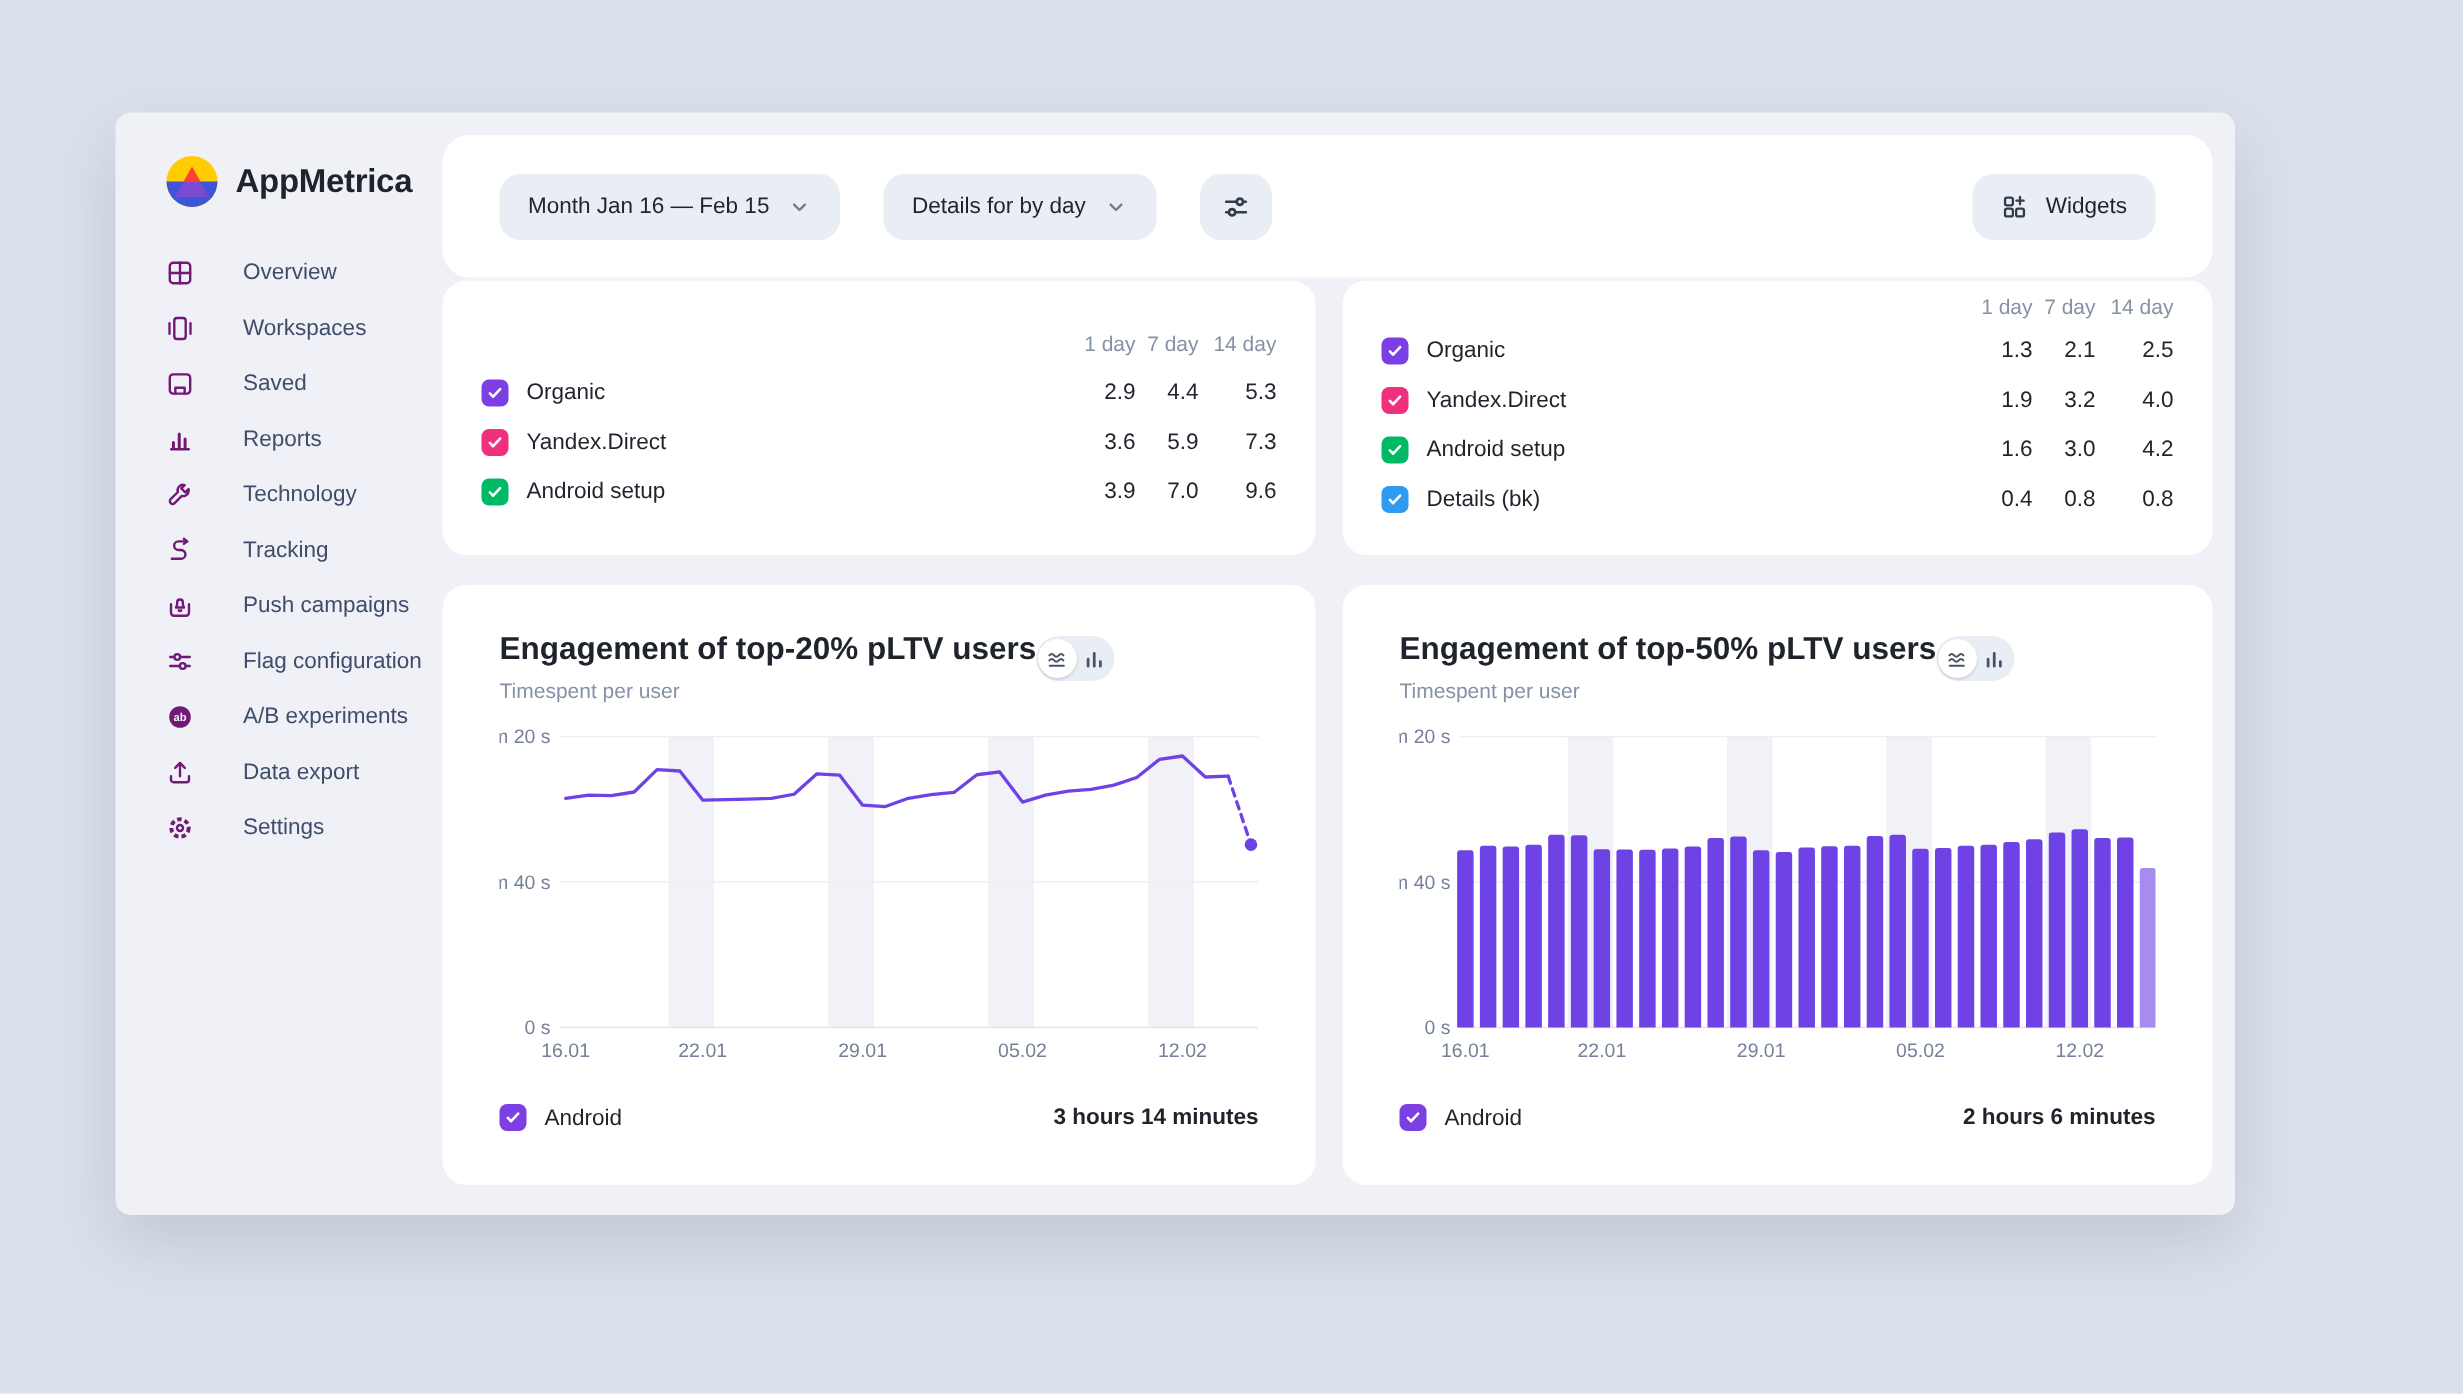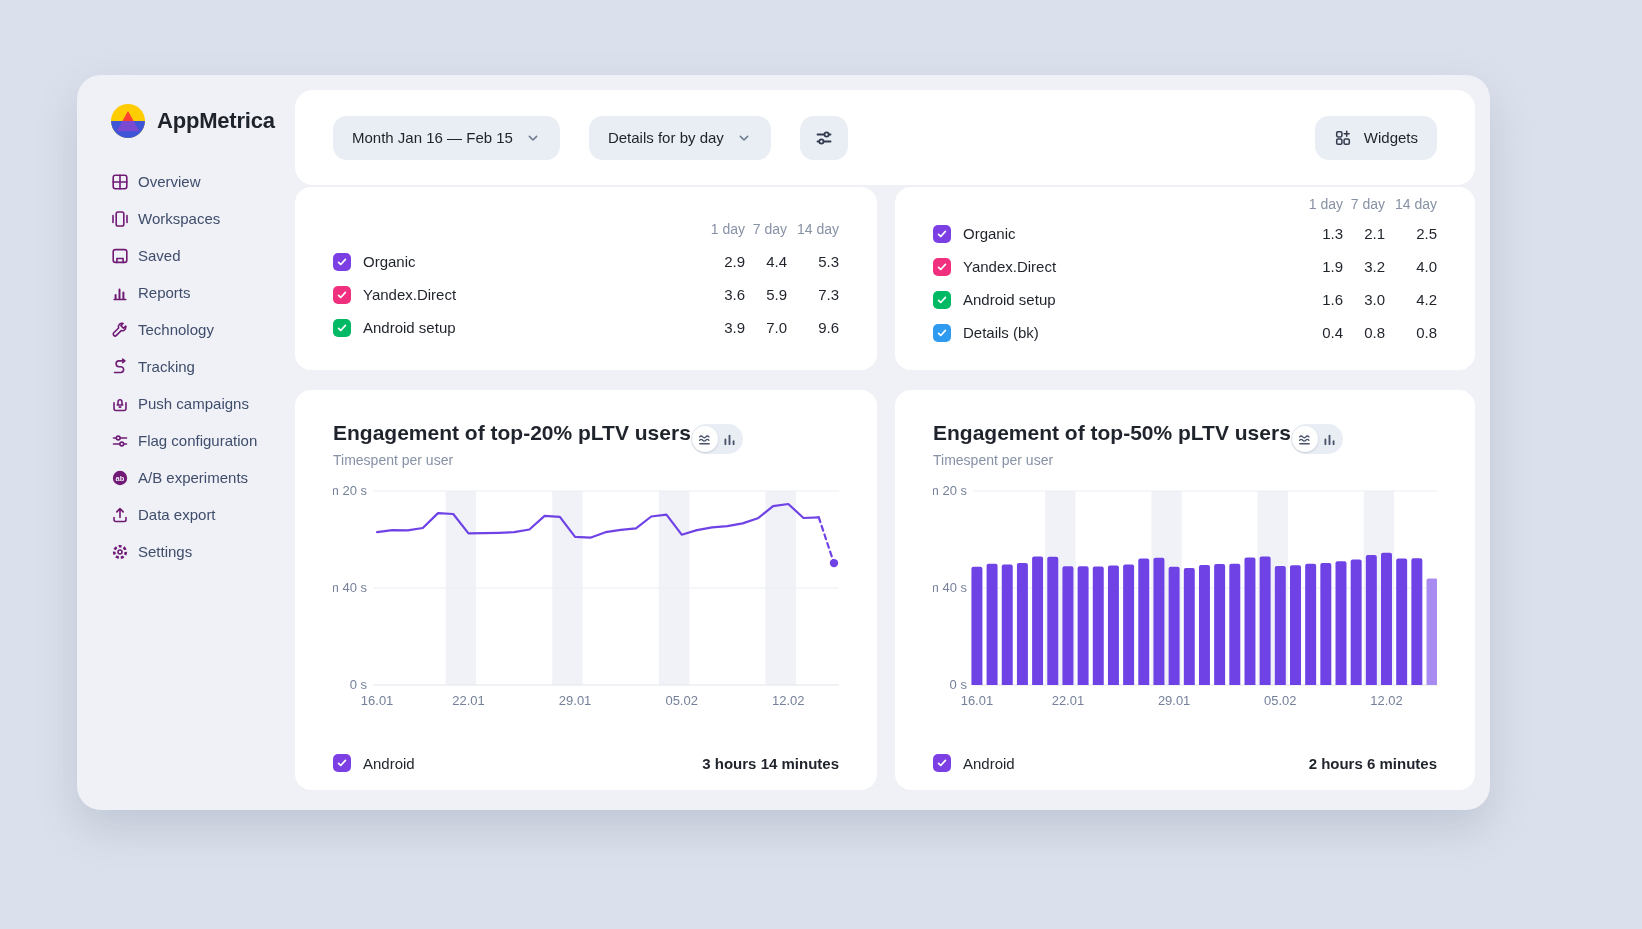--- a/index.html
+++ b/index.html
@@ -6,36 +6,36 @@
   body{
     position:relative;
     width:1642px;height:929px;
     background:#dbe1ec;
     font-family:"Liberation Sans",sans-serif;
     color:#20242e;
     overflow:hidden;
   }
   .app{
     position:absolute;left:77px;top:75px;width:1413px;height:735px;
-    background:#eff1f7;border-radius:24px;
+    background:#eff1f7;border-radius:10px;
     box-shadow:0 18px 44px rgba(50,60,90,.16);
     overflow:hidden;
   }
   
   .sidebar{position:absolute;left:0;top:0;width:218px;height:100%;padding:28px 0 0 33px;box-sizing:border-box;}
   .brand{display:flex;align-items:center;gap:11px;margin-bottom:24px;cursor:pointer;}
   .logo{width:36px;height:36px;display:inline-flex;}
   .brand-name{font-size:22px;font-weight:700;color:#1f232b;letter-spacing:-.2px;}
-  .nav-item{display:flex;align-items:center;gap:8px;height:37px;font-size:15px;font-weight:500;color:#3f4d6b;cursor:pointer;}
+  .nav-item{display:flex;align-items:center;gap:32px;height:37px;font-size:15px;font-weight:500;color:#3f4d6b;cursor:pointer;}
   .nav-icon{width:20px;height:20px;display:inline-flex;color:#701a75;flex:none;}
   .nav-icon svg{width:20px;height:20px;}
   
   .card{position:absolute;background:#fff;border-radius:16px;box-sizing:border-box;}
   .toolbar{left:218px;top:15px;width:1180px;height:95px;border-radius:18px;display:flex;align-items:center;padding:0 38px;gap:29px;}
-  .table-card{top:112px;height:183px;padding:0 38px;overflow:hidden;}
+  .table-card{top:112px;height:183px;padding:0 26px;overflow:hidden;}
   .table-card.left{left:218px;width:582px;}
   .table-card.right{left:818px;width:580px;}
   .chart-card{top:315px;height:400px;padding:30px 38px 0;}
   .chart-card.left{left:218px;width:582px;}
   .chart-card.right{left:818px;width:580px;}
   
   .chip{display:inline-flex;align-items:center;gap:12px;height:44px;padding:0 19px;background:#e9edf4;border-radius:14px;font-size:15px;color:#1f232b;cursor:pointer;white-space:nowrap;}
   .chip.icon-only{width:48px;padding:0;justify-content:center;}
   .chip svg{display:block;}
   .spacer{flex:1;}
@@ -49,21 +49,21 @@
   .cb svg{width:14px;height:14px;}
   
   .chart-head{display:flex;justify-content:flex-start;align-items:flex-start;}
   .chart-title{font-size:21px;font-weight:600;color:#1f232b;line-height:26px;}
   .chart-sub{font-size:14px;color:#8691a5;margin-top:6px;}
   .chart-ctrl{display:flex;align-items:center;height:28px;background:#e9edf4;border-radius:15px;padding:1px;cursor:pointer;margin-top:4px;}
   .ctrl-circle{width:26px;height:26px;border-radius:50%;background:#fff;display:inline-flex;align-items:center;justify-content:center;box-shadow:0 1px 2px rgba(40,50,80,.18);}
   .ctrl-bar{width:24px;display:inline-flex;align-items:center;justify-content:center;}
   .plot-wrap{margin-top:10px;}
   .plot-wrap svg{display:block;width:100%;height:232px;}
-  .legend{display:flex;justify-content:space-between;align-items:center;margin-top:44px;}
+  .legend{display:flex;justify-content:space-between;align-items:flex-start;margin-top:26px;}
   .legend-left{display:inline-flex;align-items:center;gap:12px;font-size:15px;color:#1f232b;cursor:pointer;}
   .legend-value{font-size:15px;font-weight:600;color:#1f232b;}
 </style>
 </head>
 <body>
 
 <div class="app">
 
   <aside class="sidebar">
     <div class="brand">

